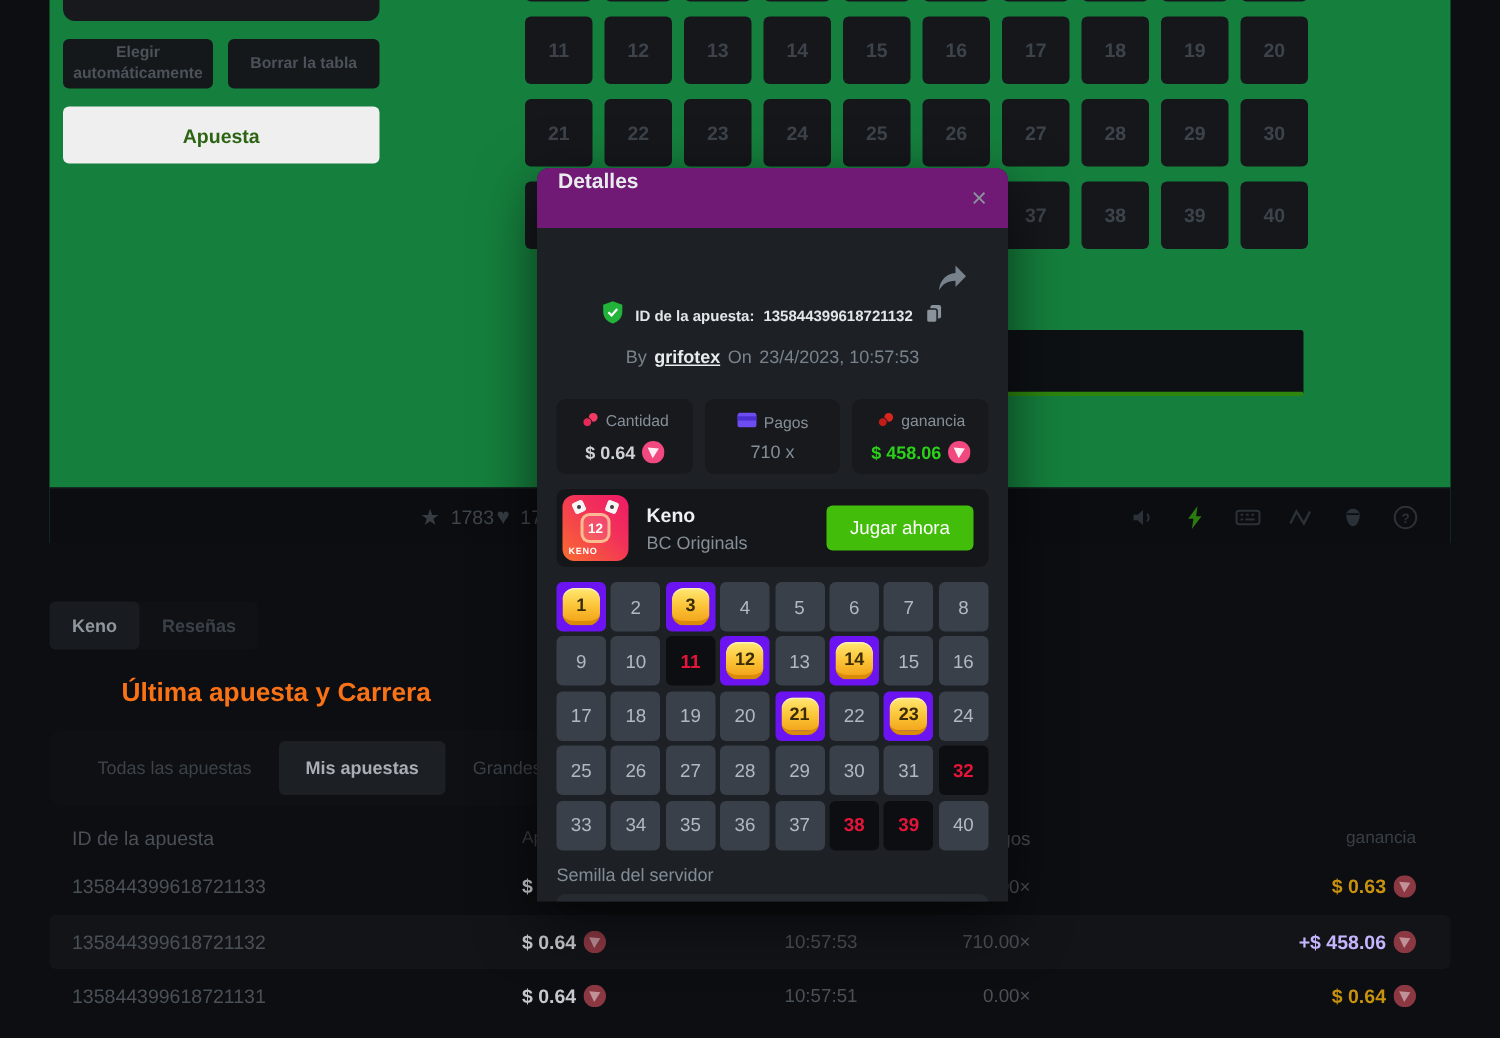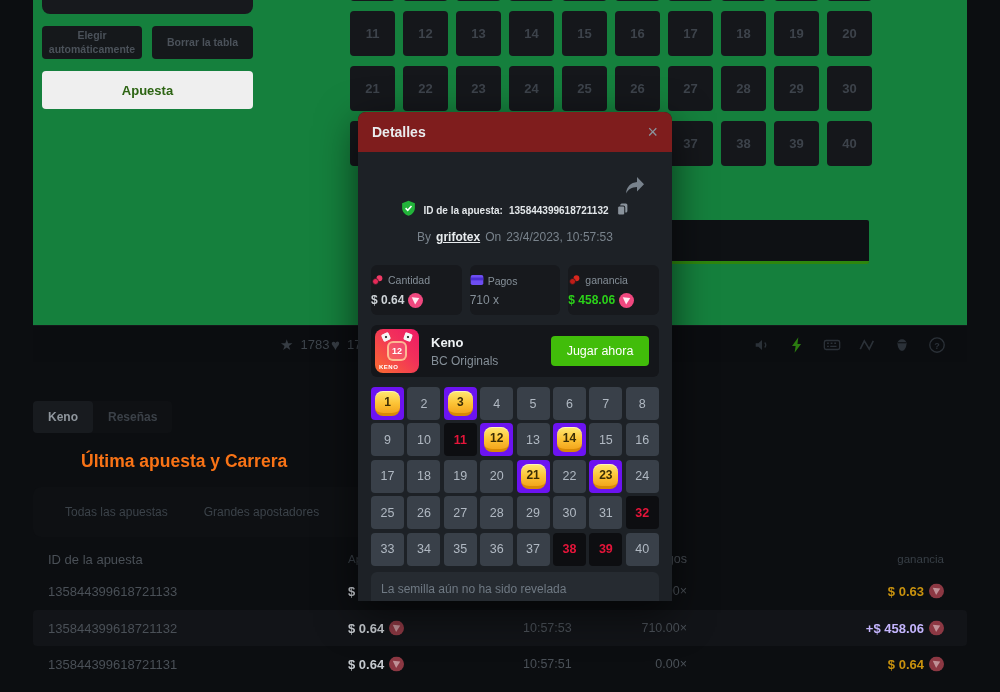--- a/index.html
+++ b/index.html
@@ -58,34 +58,34 @@
   .c-win  { right:23px; font-weight:bold; display:flex; align-items:center; gap:5px; }
   .t-header .c-bet, .t-header .c-win { font-weight:normal; color:#383f46; font-size:11.5px; }
 
   
   .coin { width:15px; height:15px; display:inline-block; flex:0 0 auto; }
   .coin svg { display:block; width:100%; height:100%; }
 
   
   .modal { position:absolute; left:358px; top:112px; width:314px; height:489px; background:#1d2126;
     border-radius:8px 8px 0 0; overflow:hidden; z-index:10; box-shadow:0 12px 40px rgba(0,0,0,.6); }
-  .modal-header { height:40px; background:#7f1d1d; display:flex; align-items:center; padding:0 14px; }
+  .modal-header { height:40px; background:#701a75; display:flex; padding:0 14px; }
   .modal-title { color:#e9ecee; font-size:14px; font-weight:bold; }
   .modal-close { margin-left:auto; background:none; border:none; color:#8a939c; font-size:18px;
     line-height:1; cursor:pointer; font-family:inherit; }
   .modal-body { padding:0 13px; }
   .share-row { display:flex; justify-content:flex-end; padding:24px 14px 0 0; height:44px; }
   .id-row { display:flex; align-items:center; justify-content:center; gap:6px; margin-top:4px; }
   .id-row .id-text { color:#e2e6e9; font-size:10px; font-weight:600; }
   .by-row { display:flex; align-items:center; justify-content:center; gap:5px; margin-top:9px;
     font-size:12px; color:#79838c; }
   .by-row .user { color:#e8ecee; font-weight:bold; text-decoration:underline; }
   .stats-row { display:flex; gap:8px; margin-top:21px; }
   .stat-box { flex:1; height:50px; background:#17191d; border-radius:6px; display:flex; flex-direction:column;
-    justify-content:center; gap:5px; }
+    align-items:center; justify-content:center; gap:5px; }
   .stat-box .s-label { display:flex; align-items:center; gap:4px; color:#858f98; font-size:10.5px; }
   .stat-box .s-value { display:flex; align-items:center; gap:4px; font-size:12px; color:#ced3d7; font-weight:bold; }
   .stat-box .s-value.plain { color:#858f98; font-weight:normal; }
   .game-card { margin-top:10px; height:52px; background:#14161a; border-radius:6px; display:flex;
     align-items:center; padding:4px; }
   .keno-icon { width:44px; height:44px; border-radius:8px; position:relative; overflow:hidden;
     background:linear-gradient(45deg,#fa6c2f 0%,#f2315a 60%,#ee1a66 100%); flex:0 0 auto; }
   .keno-icon .num { position:absolute; left:50%; top:50%; transform:translate(-50%,-50%); width:20px; height:20px;
     border:2px solid rgba(255,220,160,.75); background:rgba(255,255,255,.12); border-radius:6px;
     color:#fff; font-size:9px; font-weight:bold; display:flex; align-items:center; justify-content:center; }
@@ -206,20 +206,21 @@
   </div>
 </div>
 
 <div class="info-tabs">
     <div class="info-tab active">Keno</div>
     <div class="info-tab">Reseñas</div>
   </div>
 <div class="section-title">Última apuesta y Carrera</div>
 <div class="bets-tabs">
     <div class="bets-tab">Todas las apuestas</div>
+    <div class="bets-tab active">Mis apuestas</div>
     <div class="bets-tab">Grandes apostadores</div>
   </div>
 
 <div class="bets-table">
   <div class="t-header">
     <span class="t-cell c-id">ID de la apuesta</span>
     <span class="t-cell c-bet">Apuesta</span>
     <span class="t-cell c-time"></span>
     <span class="t-cell c-mult">Pagos</span>
     <span class="t-cell c-win">ganancia</span>
@@ -446,15 +447,16 @@
         <div class="mcell">33</div>
         <div class="mcell">34</div>
         <div class="mcell">35</div>
         <div class="mcell">36</div>
         <div class="mcell">37</div>
         <div class="mcell miss">38</div>
         <div class="mcell miss">39</div>
         <div class="mcell">40</div>
       </div>
 
+    <div class="seed-label">Semilla del servidor</div>
     <input class="seed-input" readonly="" value="La semilla aún no ha sido revelada" style="">
   </div>
 </div>
 
 </body></html>

